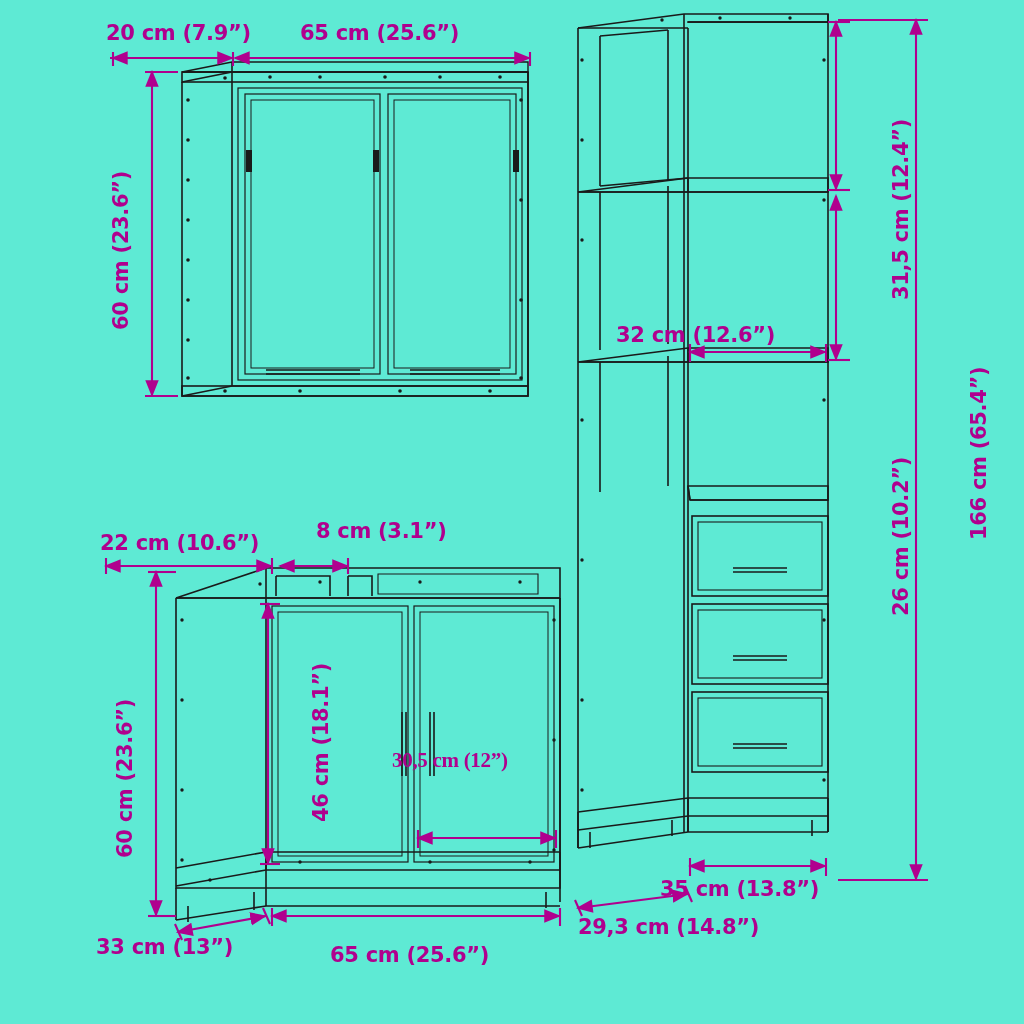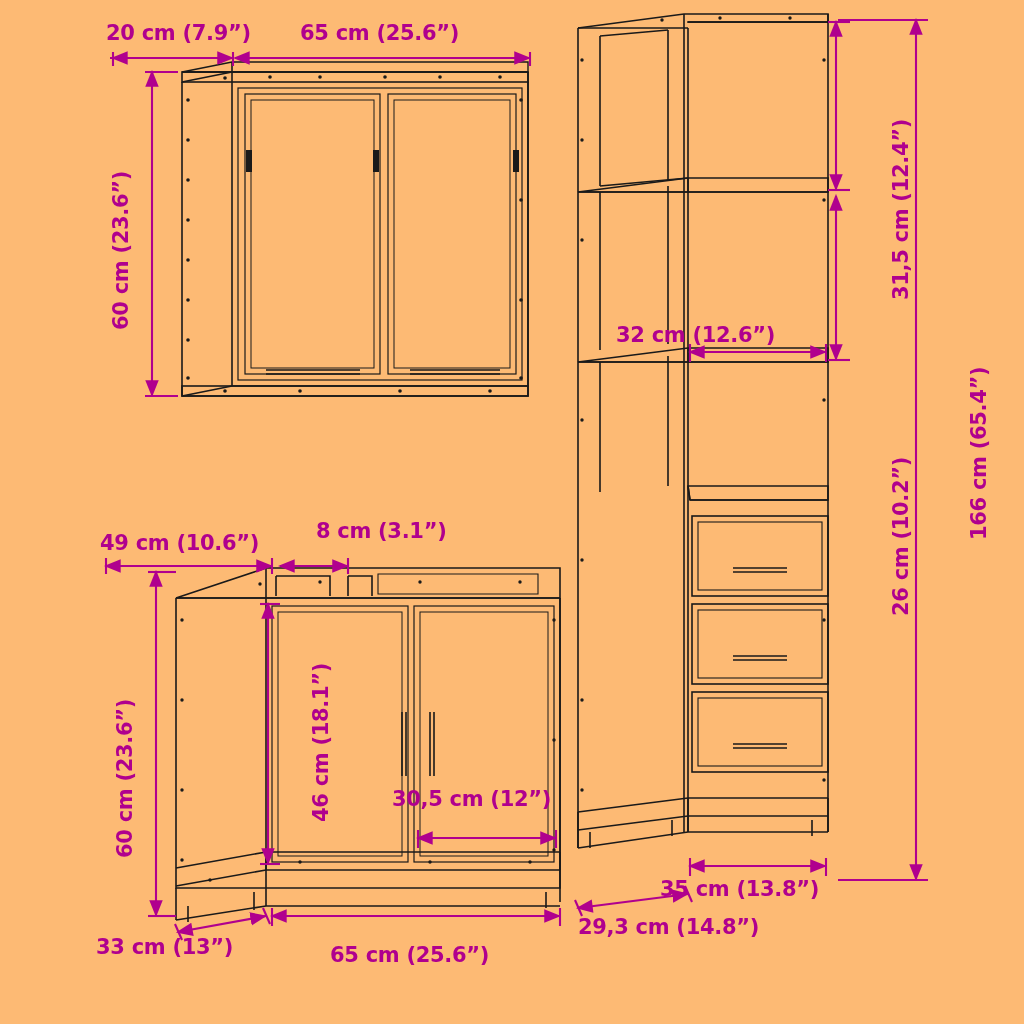--- a/index.html
+++ b/index.html
@@ -4,21 +4,21 @@
 <style>
   html, body {
     margin: 0;
     padding: 0;
     background: #ffffff;
   }
   #stage {
     position: relative;
     width: 1024px;
     height: 1024px;
-    background: #fdba74;
+    background: #5eead4;
     font-family: "DejaVu Sans", sans-serif;
     overflow: hidden;
   }
   .dimlabel {
     position: absolute;
     color: #b0008e;
     font-weight: bold;
     font-size: 21px;
     line-height: 23px;
     white-space: nowrap;
@@ -297,21 +297,21 @@
   <div class="dimlabel" style="left:300px; top:22px;">65 cm (25.6”)</div>
   <div class="dimlabel vert" style="left:110px; top:330px;">60 cm (23.6”)</div>
 
   <div class="dimlabel vert" style="left:890px; top:300px;">31,5 cm (12.4”)</div>
   <div class="dimlabel vert" style="left:890px; top:616px;">26 cm (10.2”)</div>
   <div class="dimlabel" style="left:616px; top:308px;margin-top:16px;">32 cm (12.6”)</div>
   <div class="dimlabel vert" style="left:968px; top:540px;">166 cm (65.4”)</div>
   <div class="dimlabel" style="left:660px; top:878px;">35 cm (13.8”)</div>
   <div class="dimlabel" style="left:578px; top:916px;">29,3 cm (14.8”)</div>
 
-  <div class="dimlabel" style="left:100px; top:532px;">49 cm (10.6”)</div>
+  <div class="dimlabel" style="left:100px; top:532px;">22 cm (10.6”)</div>
   <div class="dimlabel" style="left:316px; top:520px;">8 cm (3.1”)</div>
   <div class="dimlabel vert" style="left:114px; top:858px;">60 cm (23.6”)</div>
   <div class="dimlabel vert" style="left:310px; top:822px;">46 cm (18.1”)</div>
-  <div class="dimlabel" style="left:392px; top:788px;">30,5 cm (12”)</div>
+  <div class="dimlabel" style="left:392px; top:749px;font-family:Liberation Serif, serif;">30,5 cm (12”)</div>
   <div class="dimlabel" style="left:96px; top:936px;">33 cm (13”)</div>
   <div class="dimlabel" style="left:330px; top:944px;">65 cm (25.6”)</div>
 
 </div>
 
 </body></html>

